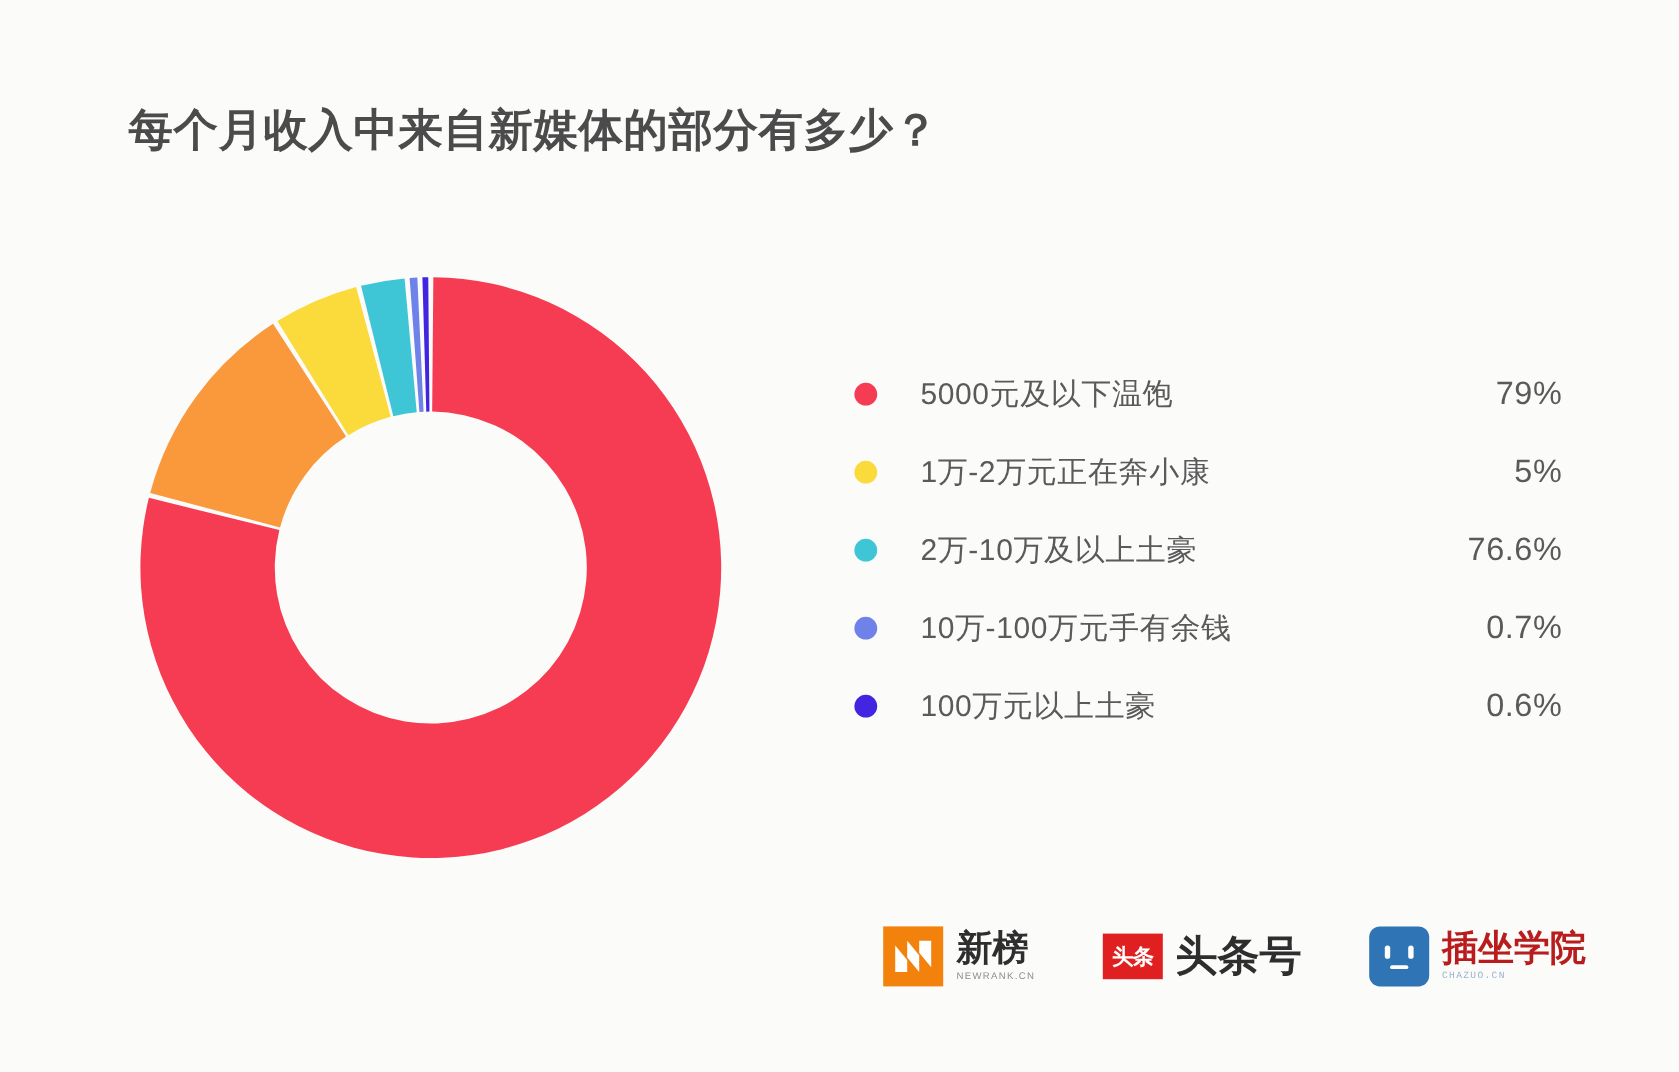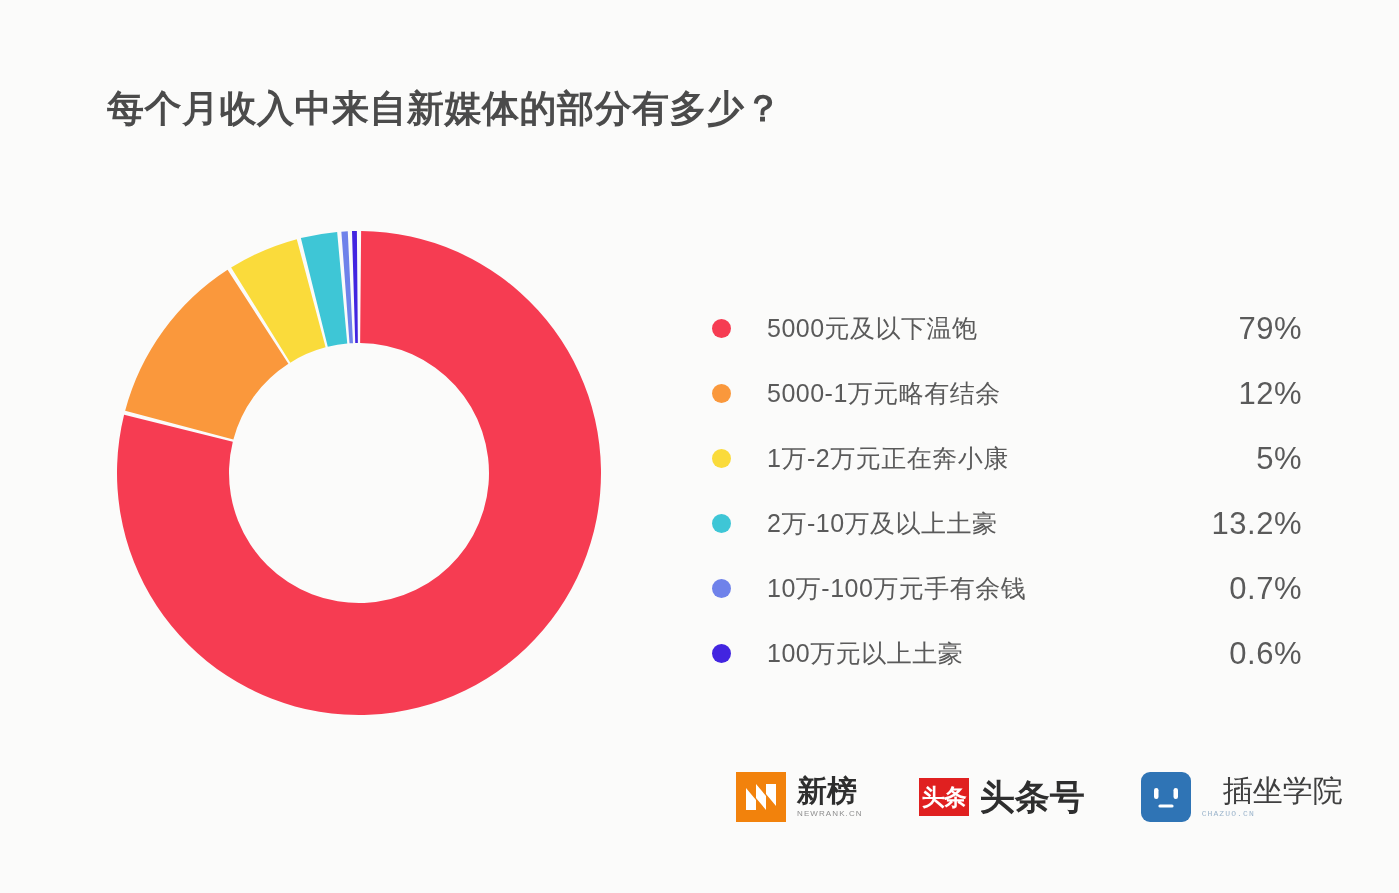--- a/index.html
+++ b/index.html
@@ -62,21 +62,21 @@
     margin-right: 36px;
   }
   .legend-label {
     font-size: 25px;
     color: #5a5a5a;
     white-space: nowrap;
     flex: 1 1 auto;
     letter-spacing: 0.5px;
   }
   .legend-value {
-    font-size: 31px;
+    font-size: 27px;
     color: #5a5a5a;
     white-space: nowrap;
     flex: 0 0 auto;
     text-align: right;
     min-width: 96px;
     letter-spacing: 0.5px;
   }
 
   
   #footer-logos {
@@ -123,33 +123,33 @@
     background: #f2820c;
   }
   #logo-newrank .logo-name { color: #2e2e2e; }
   #logo-newrank .logo-sub { color: #8e8e8e; }
 
   
   #logo-toutiaohao .logo-mark {
     width: 50px; height: 38px;
     background: #e02020;
     color: #ffffff;
-    font-size: 23px;
+    font-size: 18px;
     font-weight: bold;
     letter-spacing: -1px;
   }
   #logo-toutiaohao .logo-name { color: #2e2e2e; font-size: 35px; }
 
   
   #logo-chazuo .logo-mark {
     width: 50px; height: 50px;
     background: #2f74b5;
     border-radius: 9px;
   }
-  #logo-chazuo .logo-name { color: #404040; font-weight: normal; margin-left: 21px; }
+  #logo-chazuo .logo-name { color: #b91c1c; font-weight: bold; }
   #logo-chazuo .logo-sub { color: #9bb4cb; font-family: Liberation Mono, monospace; }
 </style>
 </head>
 <body>
 
 <div id="chart-title">每个月收入中来自新媒体的部分有多少？</div>
 
 <div id="donut-wrap">
   <svg id="donut-svg" viewBox="0 0 486 486">
     <g id="donut-slices">
@@ -164,36 +164,31 @@
 </div>
 
 <div id="legend">
 
   <div class="legend-row">
     <span class="legend-dot" style="background: rgb(246, 60, 82);"></span>
     <span class="legend-label">5000元及以下温饱</span>
     <span class="legend-value">79%</span>
   </div>
 
-  <div class="legend-row">
-    <span class="legend-dot" style="background: rgb(250, 152, 60);"></span>
-    <span class="legend-label">5000-1万元略有结余</span>
-    <span class="legend-value">12%</span>
-  </div>
 
   <div class="legend-row">
     <span class="legend-dot" style="background: rgb(250, 219, 59);"></span>
     <span class="legend-label">1万-2万元正在奔小康</span>
     <span class="legend-value">5%</span>
   </div>
 
   <div class="legend-row">
     <span class="legend-dot" style="background: rgb(62, 198, 214);"></span>
     <span class="legend-label">2万-10万及以上土豪</span>
-    <span class="legend-value">13.2%</span>
+    <span class="legend-value">76.6%</span>
   </div>
 
   <div class="legend-row">
     <span class="legend-dot" style="background: rgb(111, 130, 234);"></span>
     <span class="legend-label">10万-100万元手有余钱</span>
     <span class="legend-value">0.7%</span>
   </div>
 
   <div class="legend-row">
     <span class="legend-dot" style="background: rgb(66, 37, 224);"></span>

